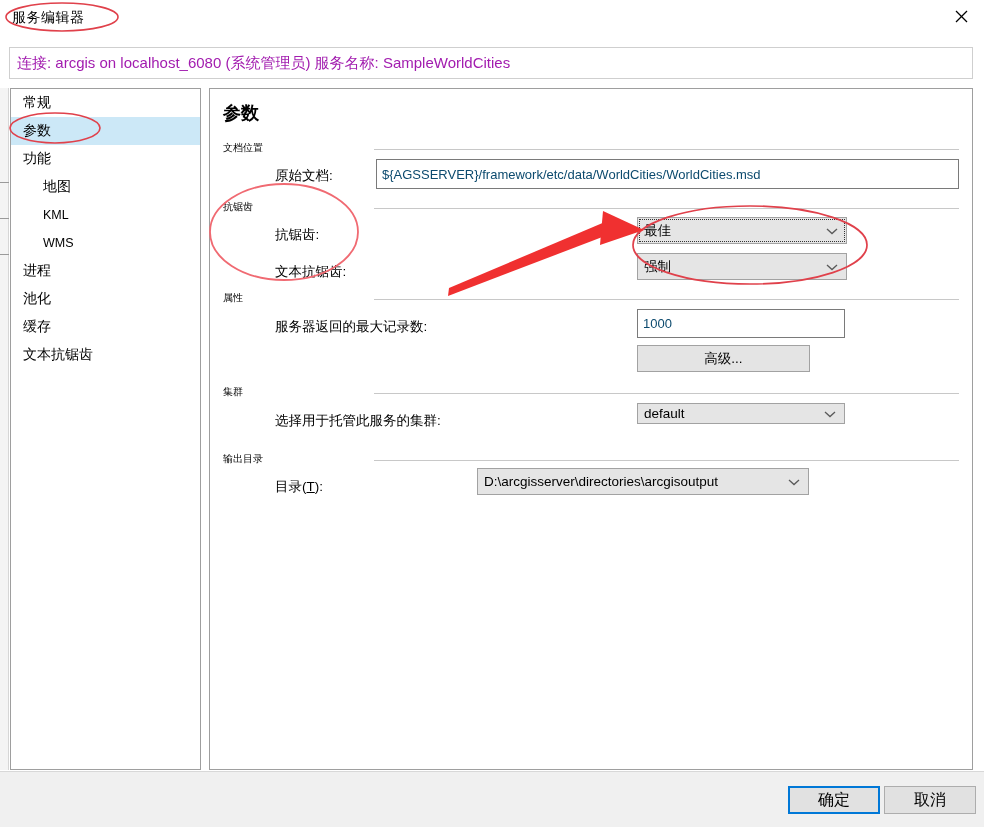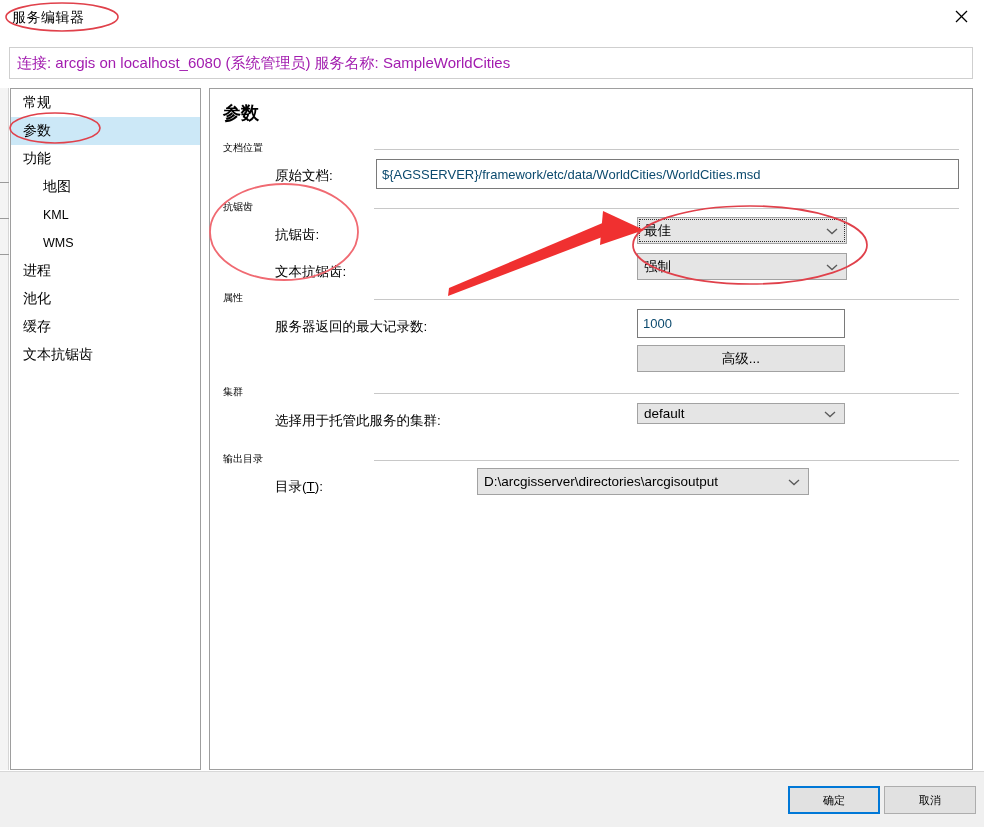--- a/index.html
+++ b/index.html
@@ -200,21 +200,21 @@
   .footer-btn {
     position: absolute;
     top: 14px;
     width: 92px; height: 28px;
     background: #e1e1e1;
     border: 1px solid #adadad;
     box-sizing: border-box;
     display: flex;
     align-items: center;
     justify-content: center;
-    font-size: 11px;
+    font-size: 16px;
     color: #000;
     cursor: default;
   }
   .footer-btn.primary {
     border: 2px solid #0078d7;
     background: #e1e1e1;
   }
 
   
   .anno {
@@ -310,21 +310,21 @@
       <polyline points="1,2 6,6.6 11,2" fill="none" stroke="#5a5a5a" stroke-width="1.3"></polyline>
     </svg>
   </div>
 
   <div class="group-head" style="left:13px; top:202px">属性</div>
   <div class="group-rule" style="left:164px; top:210px; width:585px"></div>
 
   <div class="field-label" style="left:32px; top:229px">服务器返回的最大记录数:</div>
   <div class="textbox" style="left:427px; top:220px; width:208px; height:29px">1000</div>
 
-  <div class="btn" style="left:427px; top:256px; width:208px; height:27px">高级...</div>
+  <div class="btn" style="left:427px; top:256px; width:173px; height:27px">高级...</div>
 
   <div class="group-head" style="left:13px; top:296px">集群</div>
   <div class="group-rule" style="left:164px; top:304px; width:585px"></div>
 
   <div class="field-label" style="left:32px; top:323px">选择用于托管此服务的集群:</div>
   <div class="combo" style="left:427px; top:314px; width:208px; height:21px">
     <span>default</span>
     <svg class="caret" viewBox="0 0 12 8">
       <polyline points="1,2 6,6.6 11,2" fill="none" stroke="#5a5a5a" stroke-width="1.3"></polyline>
     </svg>

